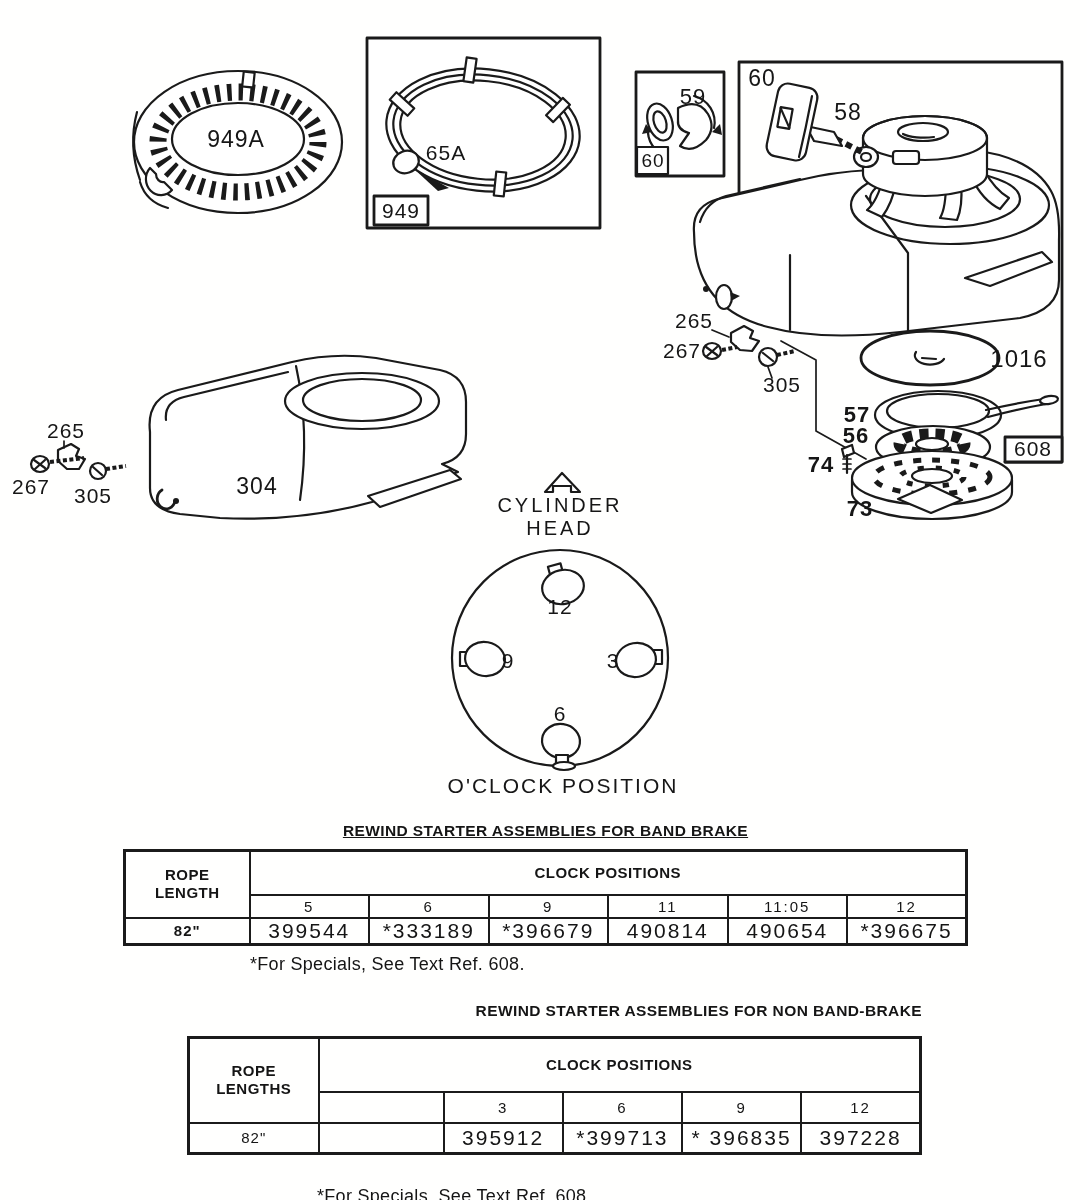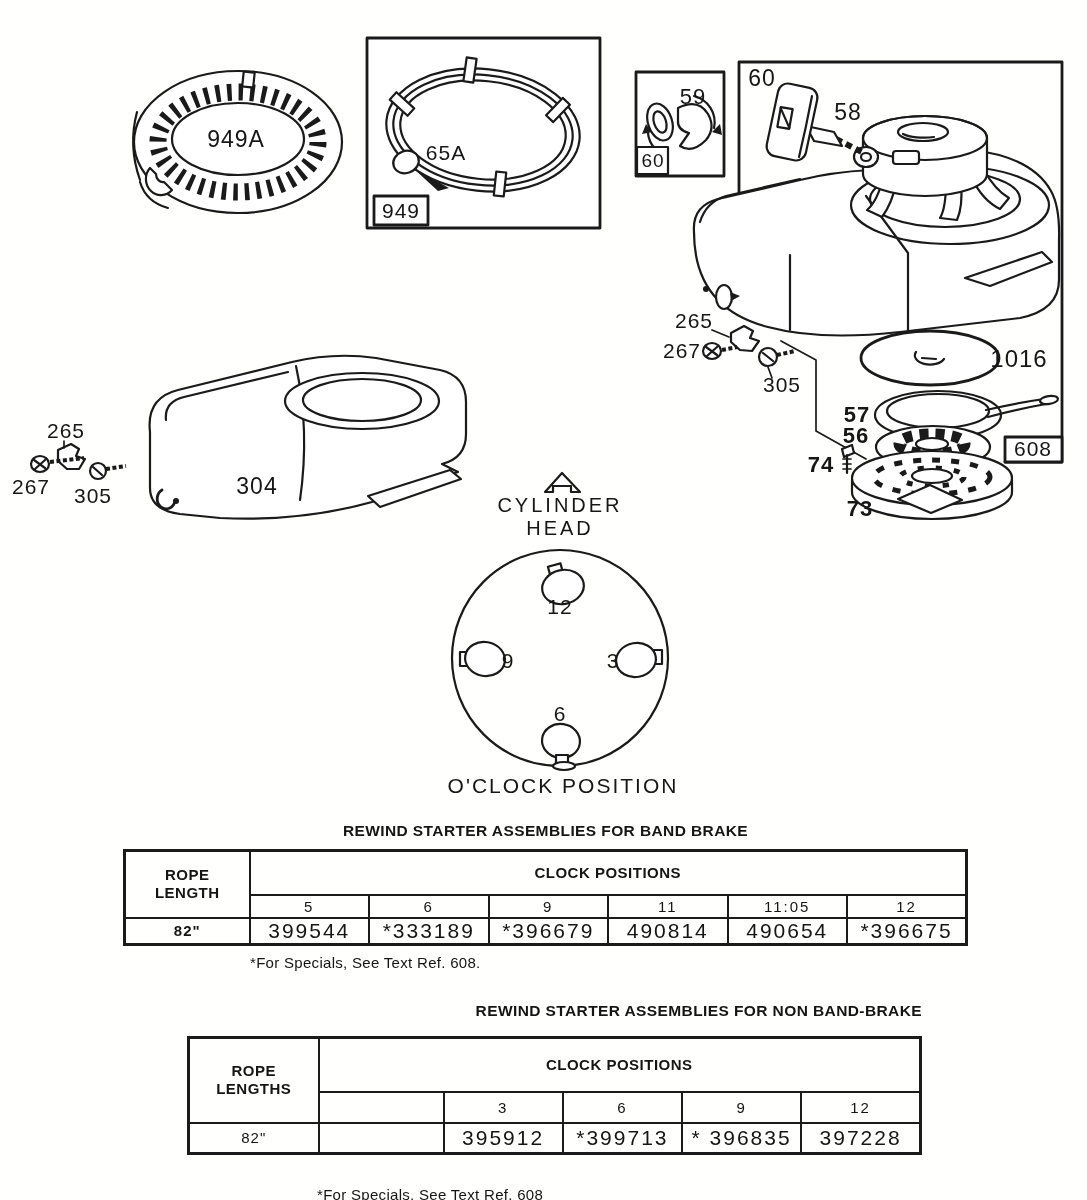--- a/index.html
+++ b/index.html
@@ -20,34 +20,34 @@
   .shaft{fill:none;stroke:#1a1a1a;stroke-width:4;stroke-dasharray:4 2.5;stroke-linecap:butt;}
   text{font-family:"Liberation Sans",sans-serif;fill:#161616;text-anchor:middle;letter-spacing:1px;}
   .t19{font-size:19px;} .t21{font-size:21px;} .t22{font-size:22px;}
   .t23{font-size:23px;} .t24{font-size:24px;}
   .b{font-weight:700;}
   .tclk{font-size:20px;letter-spacing:3px;}
   .tcap{font-size:21px;letter-spacing:2px;}
   
   .tblwrap{position:absolute;color:#151515;}
   .tbl-title{font-weight:700;font-size:15.5px;text-align:center;letter-spacing:.4px;line-height:17px;}
-  .band .tbl-title{margin-bottom:10px;}
+  .band .tbl-title{margin-bottom:10px;text-decoration:underline;}
   .nonband .tbl-title{margin-bottom:17px;padding-left:72px;text-align:right;}
   table.parts-table{border-collapse:collapse;table-layout:fixed;width:100%;
         border:3px solid #1b1b1b;}
   .parts-table th,.parts-table td{border:2px solid #1b1b1b;text-align:center;vertical-align:middle;
         padding:0;font-size:15px;margin-left:38px;}
   .parts-table .hdr{font-weight:700;letter-spacing:.5px;line-height:18px;}
   .parts-table .pos{font-weight:400;letter-spacing:2px;font-size:15px;}
   .parts-table .num{font-weight:400;letter-spacing:2px;font-size:21px;}
   .band .r1{height:44px;} .band .r2{height:23px;} .band .r3{height:25px;}
   .nonband .r1{height:54px;} .nonband .r2{height:31px;} .nonband .r3{height:31px;}
   .band .rope-val{font-weight:700;letter-spacing:1px;}
   .nonband .rope-val{font-weight:400;letter-spacing:1px;}
-  .footnote{font-size:15px;letter-spacing:.3px;}
+  .footnote{font-size:18px;letter-spacing:.3px;}
   .band .footnote{margin:8px 0 0 127px;}
   .nonband .footnote{margin:31px 0 0 130px;}
 </style>
 </head>
 <body>
 
 <div class="page">
 
 <svg width="1087" height="815" viewBox="0 0 1087 815">
 

